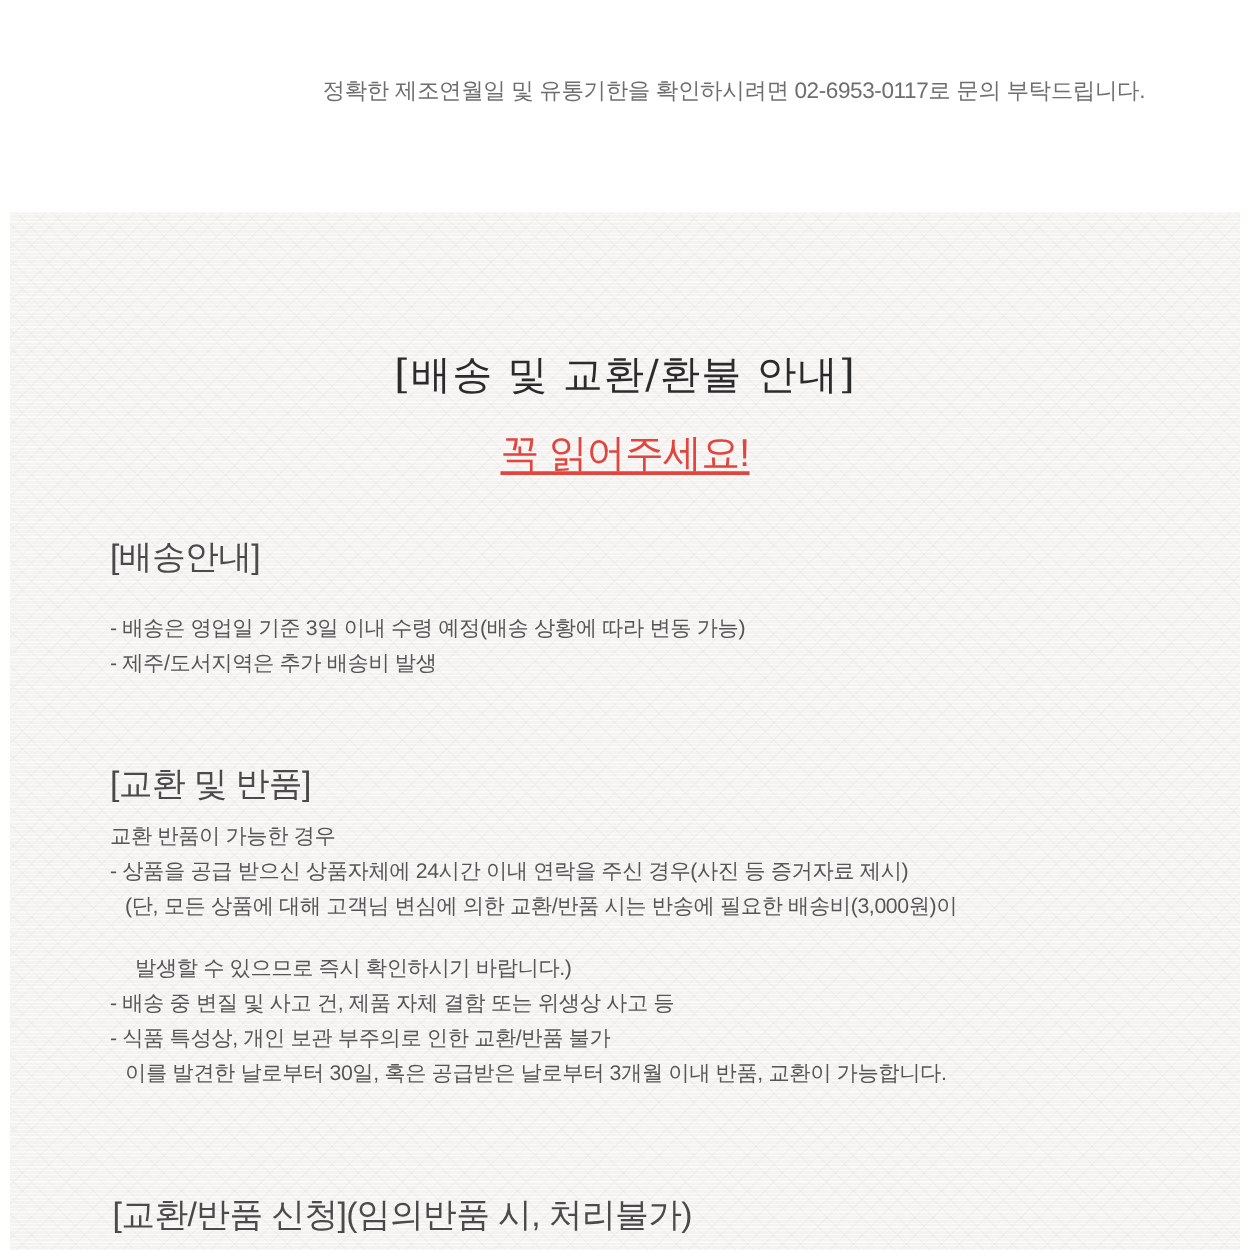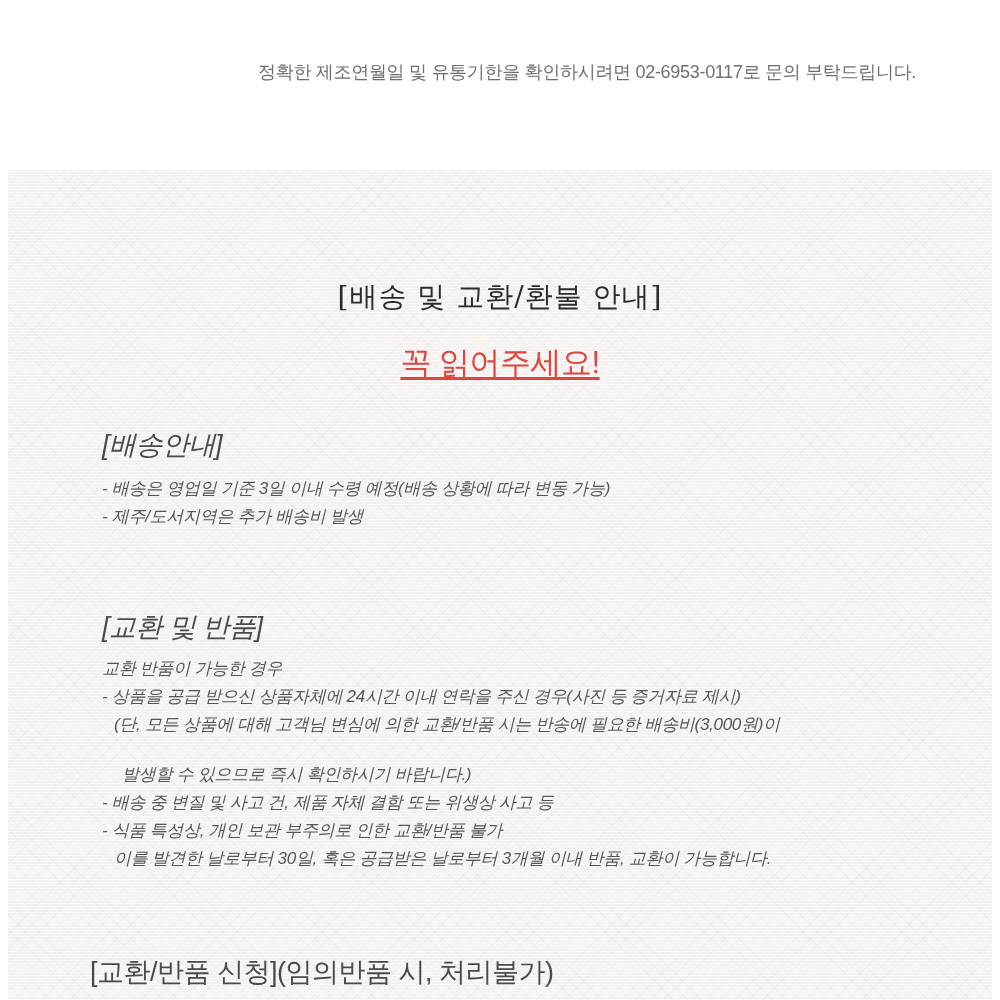--- a/index.html
+++ b/index.html
@@ -28,51 +28,51 @@
       repeating-linear-gradient(135deg, rgba(160,155,150,0.06) 0px, rgba(160,155,150,0.06) 1px, transparent 1px, transparent 10px),
       repeating-linear-gradient(0deg, rgba(255,255,255,0.55) 0px, rgba(255,255,255,0.55) 1px, transparent 1px, transparent 3px);
   }
   .panel-title {
     position: absolute;
     top: 108px; left: 0; width: 100%;
     margin: 0;
     text-align: center;
     font-family: "DejaVu Serif", "Liberation Serif", serif;
     font-weight: 400;
-    font-size: 28px;
+    font-size: 32px;
     letter-spacing: 1px;
     color: #2b2b2b;
   }
   .panel-subtitle {
     position: absolute;
     top: 172px; left: 0; width: 100%;
     text-align: center;
     font-size: 31px;
     color: #e0463e;
     text-decoration: underline;
     text-underline-offset: 4px;
     letter-spacing: -0.5px;
   }
-  .sec { position: absolute; left: 94px; right: 40px; font-style: italic; }
+  .sec { position: absolute; left: 80px; right: 40px; }
   .sec-shipping  { top: 258px; }
   .sec-exchange  { top: 440px; }
   .sec-heading {
     margin: 0;
     font-size: 27px;
     font-weight: 400;
     color: #4a4a4a;
     letter-spacing: -0.5px;
     line-height: 34px;
   }
   .sec-heading.bottom {
     position: absolute;
     left: 82px; top: 785px;
   }
   .lines {
-    margin-top: 13px;
+    margin-top: 27px;
     font-size: 17px;
     line-height: 28px;
     color: #555555;
     letter-spacing: -0.3px;
   }
   .sec-exchange .lines { margin-top: 11px; }
   .line { white-space: pre-wrap; }
   .line.indent-1 { padding-left: 12px; }
   .line.indent-2 { padding-left: 20px; margin-top: 22px; }
 </style>

